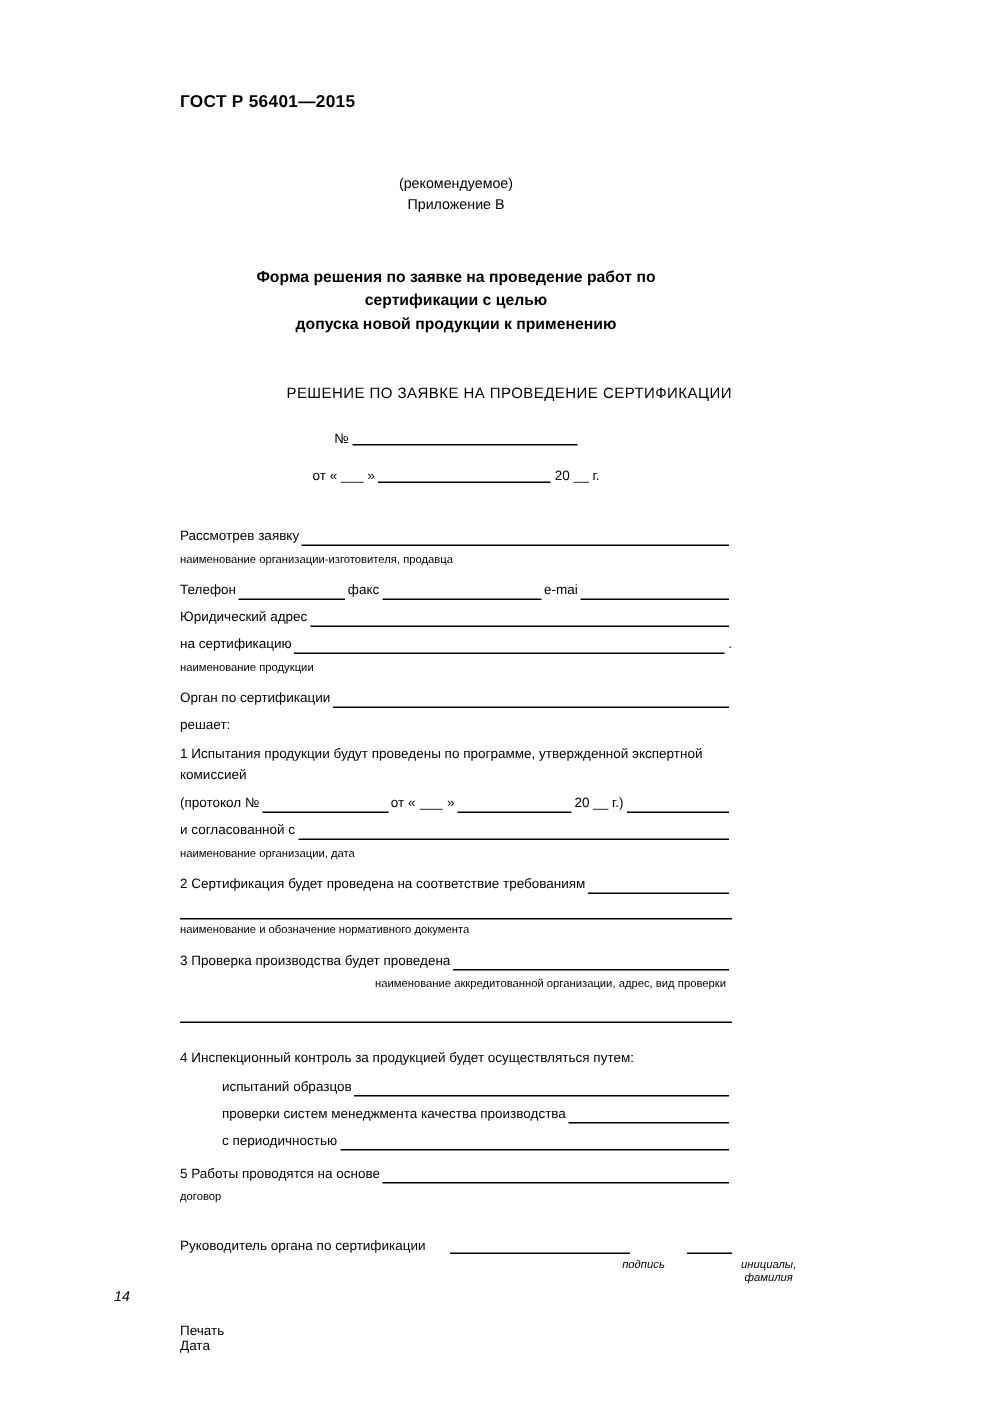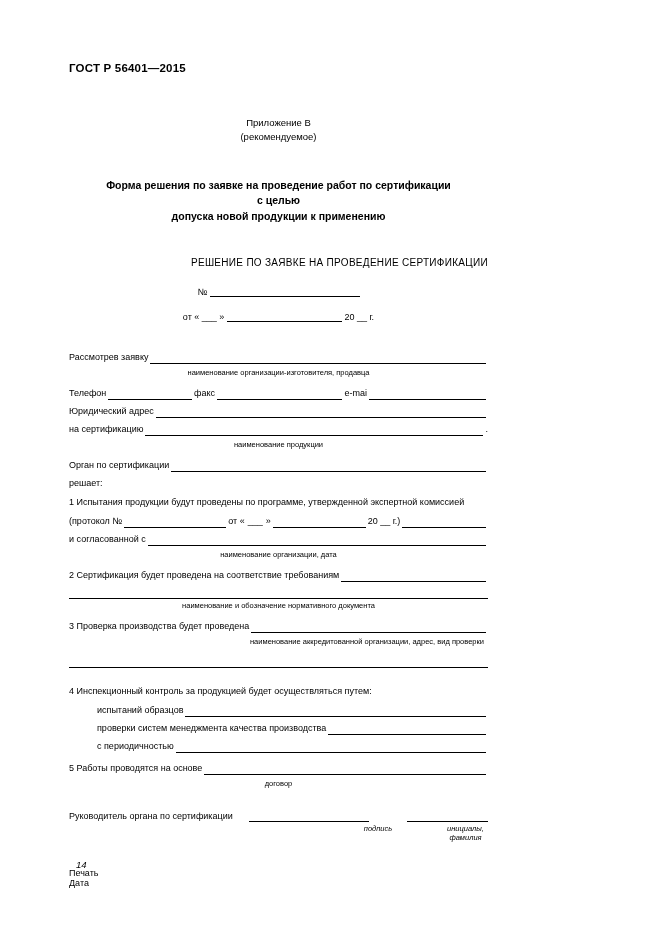--- a/index.html
+++ b/index.html
@@ -14,21 +14,21 @@
     color: #000000;
     position: relative;
     overflow: hidden;
   }
   .page {
     position: absolute;
     left: 0; top: 0;
     width: 546px;
     height: 936px;
     box-sizing: border-box;
-    padding: 62px 58px 0 69px;
+    padding: 62px 58px 0 120px;
   }
   .std-header {
     font-size: 11.5px;
     font-weight: bold;
     letter-spacing: 0.2px;
     margin: 0 0 42px 0;
   }
   .annex {
     text-align: center;
     font-size: 9.5px;
@@ -78,21 +78,21 @@
   .row .fill {
     flex: 1 1 auto;
     border-bottom: 1px solid #000;
     height: 11px;
     margin: 0 2px;
     min-width: 8px;
   }
   .row .tail { flex: 0 0 auto; }
   .cap {
     font-size: 7.5px;
-    text-align: center;
+    text-align: left;
     margin: 1px 0 9px 0;
   }
   .plain {
     font-size: 9px;
     line-height: 14px;
     margin: 0 0 5px 0;
   }
   .blankline {
     border-bottom: 1px solid #000;
     height: 12px;
@@ -133,22 +133,22 @@
   }
 </style>
 </head>
 <body>
 
 <div class="page">
 
   <div class="std-header">ГОСТ Р 56401—2015</div>
 
   <div class="annex">
+    <div>(рекомендуемое)</div>
     <div>Приложение В</div>
-    <div>(рекомендуемое)</div>
   </div>
 
   <div class="form-title">
     <div>Форма решения по заявке на проведение работ по сертификации с целью</div>
     <div>допуска новой продукции к применению</div>
   </div>
 
   <div class="doc-title">РЕШЕНИЕ ПО ЗАЯВКЕ НА ПРОВЕДЕНИЕ СЕРТИФИКАЦИИ</div>
 
   <div class="num-line">

